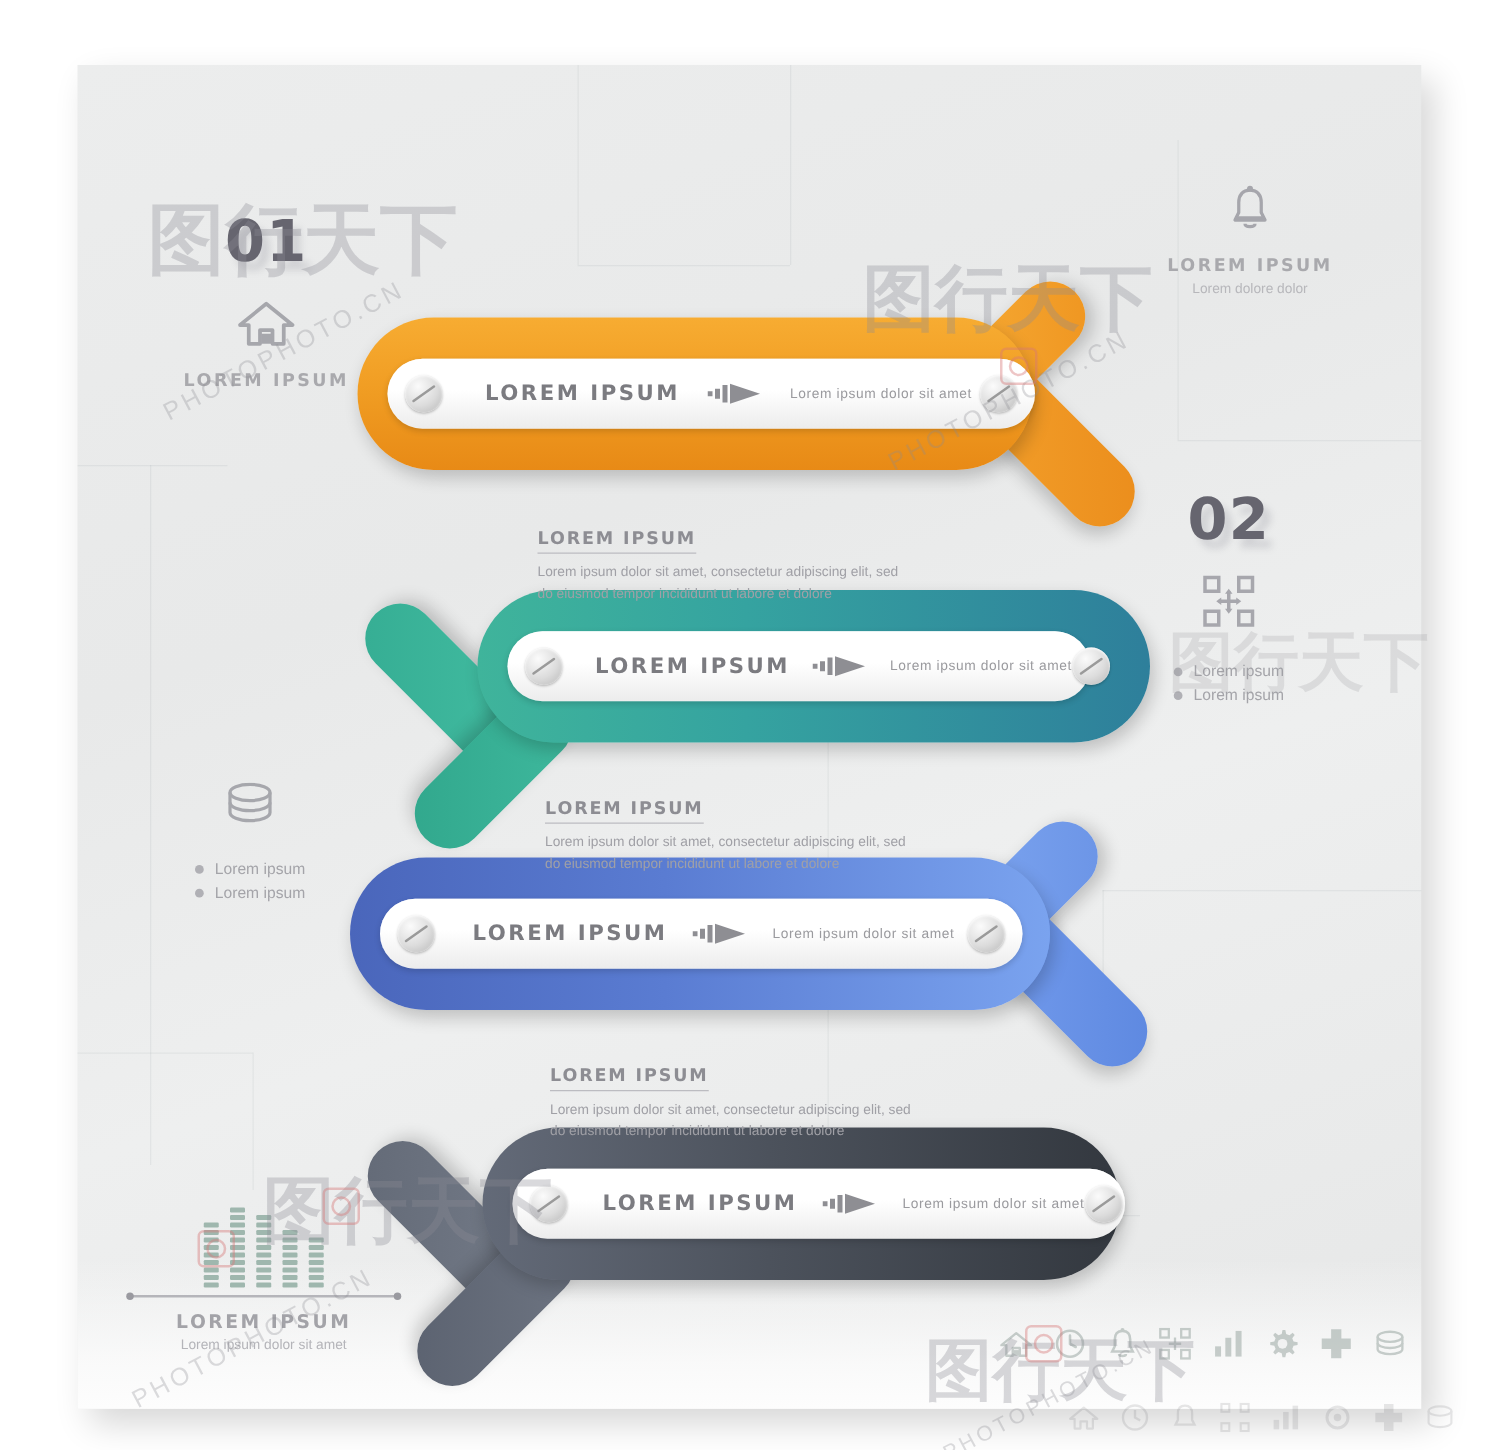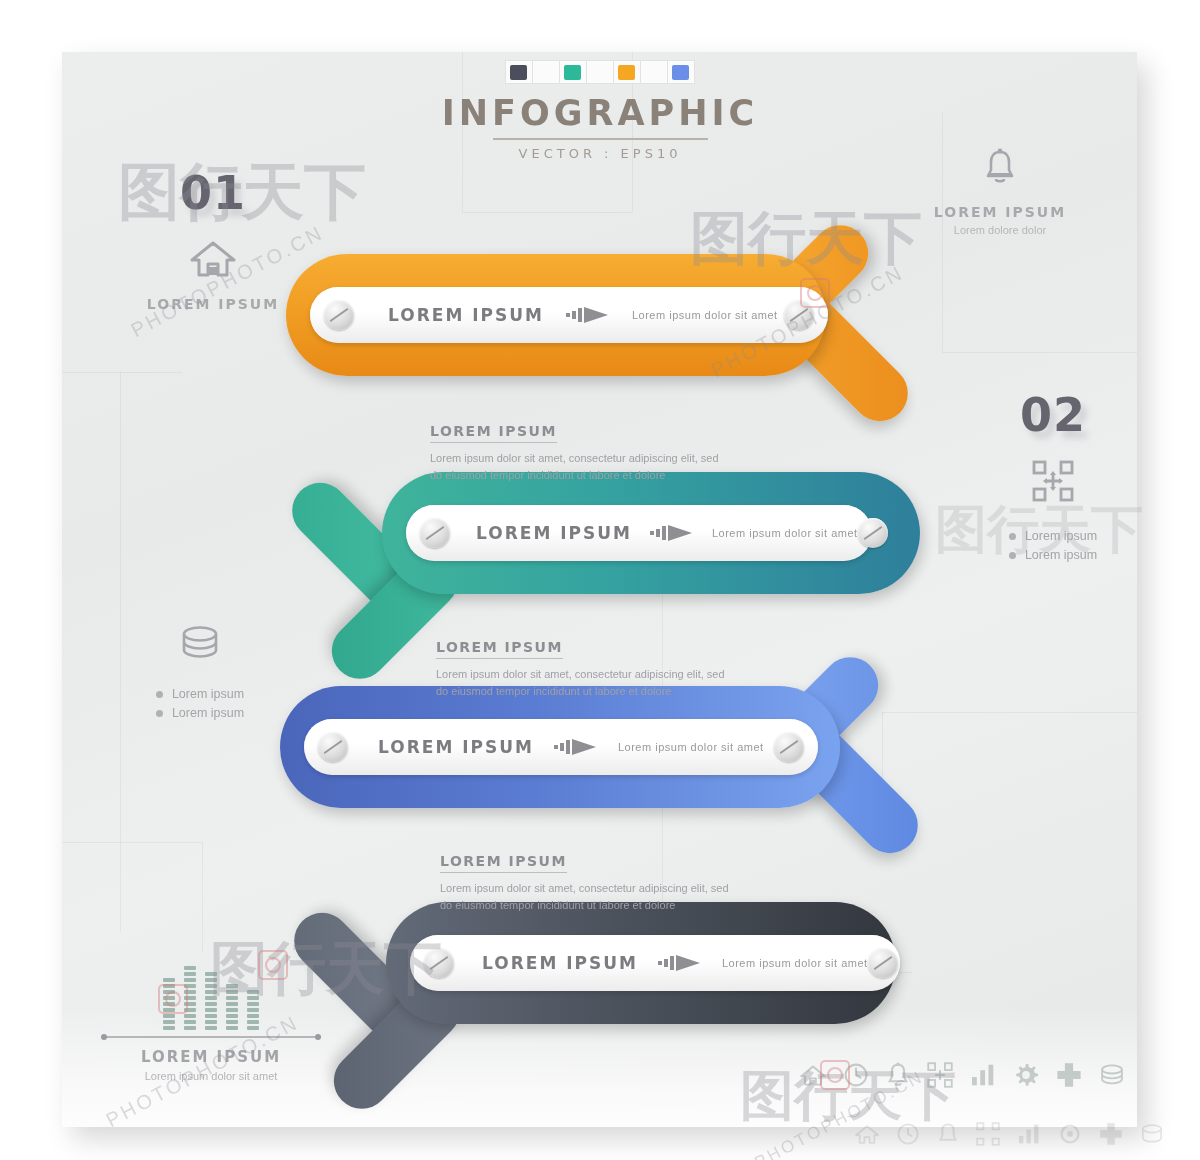--- a/index.html
+++ b/index.html
@@ -289,42 +289,20 @@
     <div class="gridline gl-v" style="left:880px; top:60px; height:240px;"></div>
     <div class="gridline gl-h" style="left:880px; top:300px; width:195px;"></div>
     <div class="gridline gl-h" style="left:820px; top:660px; width:255px;"></div>
     <div class="gridline gl-v" style="left:820px; top:660px; height:120px;"></div>
     <div class="gridline gl-h" style="left:0px; top:790px; width:140px;"></div>
     <div class="gridline gl-v" style="left:140px; top:790px; height:110px;"></div>
 
     <div class="sheet-fade"></div>
   </div>
 
-  <div id="header">
-    <div class="swatches">
-      <div class="swatch-cell">
-        <div class="swatch-chip" style="background:#4b4e5c;"></div>
-      </div>
-      <div class="swatch-cell"></div>
-      <div class="swatch-cell">
-        <div class="swatch-chip" style="background:#2cb99a;"></div>
-      </div>
-      <div class="swatch-cell"></div>
-      <div class="swatch-cell">
-        <div class="swatch-chip" style="background:#f5a623;"></div>
-      </div>
-      <div class="swatch-cell"></div>
-      <div class="swatch-cell">
-        <div class="swatch-chip" style="background:#6b8ee8;"></div>
-      </div>
-    </div>
-    <div class="title">INFOGRAPHIC</div>
-    <div class="title-rule"></div>
-    <div class="subtitle">VECTOR : EPS10</div>
-  </div>
 
   <div class="arrow-row" style="left:0; top:0;">
 
     <div class="head" style="left:790px; top:315px;">
       <div class="blade" style="background:linear-gradient(135deg,#f8b03a 0%, #ef9520 100%); transform: rotate(-45deg) translate(-28px,-28px); box-shadow:3px 6px 14px rgba(0,0,0,0.20);"></div>
       <div class="blade" style="background:linear-gradient(45deg,#f3a02b 0%, #eb8d1c 100%); transform: rotate(45deg) translate(-28px,-28px); box-shadow:3px 6px 14px rgba(0,0,0,0.20);"></div>
     </div>
 
     <div class="shaft" style="left:286px; top:254px; width:540px; background:linear-gradient(to bottom,#f7ac32 0%,#f09c22 50%,#e88a16 100%);"></div>
 
@@ -450,21 +428,21 @@
         <path d="M17 4 C11 4 8 8 8 14 L8 22 L5 28 L29 28 L26 22 L26 14 C26 8 23 4 17 4 Z" fill="none" stroke="#8d8d95" stroke-width="2.6" stroke-linejoin="round"></path>
         <circle cx="17" cy="3" r="2.4" fill="#8d8d95"></circle>
         <path d="M13 31 C13 34 21 34 21 31" fill="none" stroke="#8d8d95" stroke-width="2.6"></path>
         <rect x="6" y="25" width="22" height="3" fill="#8d8d95"></rect>
       </svg>
     </div>
     <div class="side-title">LOREM IPSUM</div>
     <div class="side-sub">Lorem dolore dolor</div>
   </div>
 
-  <div class="side" style="left:958px; top:392px; width:190px;">
+  <div class="side" style="left:888px; top:392px; width:190px;">
     <div class="num">02</div>
     <div class="side-icon">
       <svg width="42" height="42" viewBox="0 0 42 42" aria-hidden="true">
         <rect x="2" y="2" width="11" height="11" fill="none" stroke="#8d8d95" stroke-width="2.8"></rect>
         <rect x="29" y="2" width="11" height="11" fill="none" stroke="#8d8d95" stroke-width="2.8"></rect>
         <rect x="2" y="29" width="11" height="11" fill="none" stroke="#8d8d95" stroke-width="2.8"></rect>
         <rect x="29" y="29" width="11" height="11" fill="none" stroke="#8d8d95" stroke-width="2.8"></rect>
         <path d="M21 13 L21 29 M13 21 L29 21" stroke="#8d8d95" stroke-width="2.8"></path>
         <polygon points="21,11 18,15 24,15" fill="#8d8d95"></polygon>
         <polygon points="21,31 18,27 24,27" fill="#8d8d95"></polygon>

